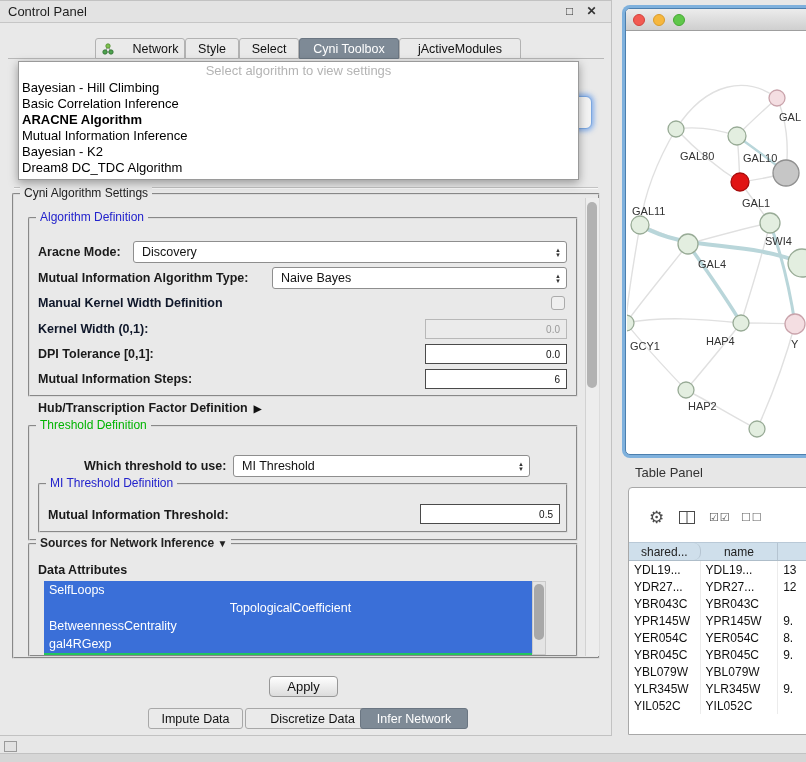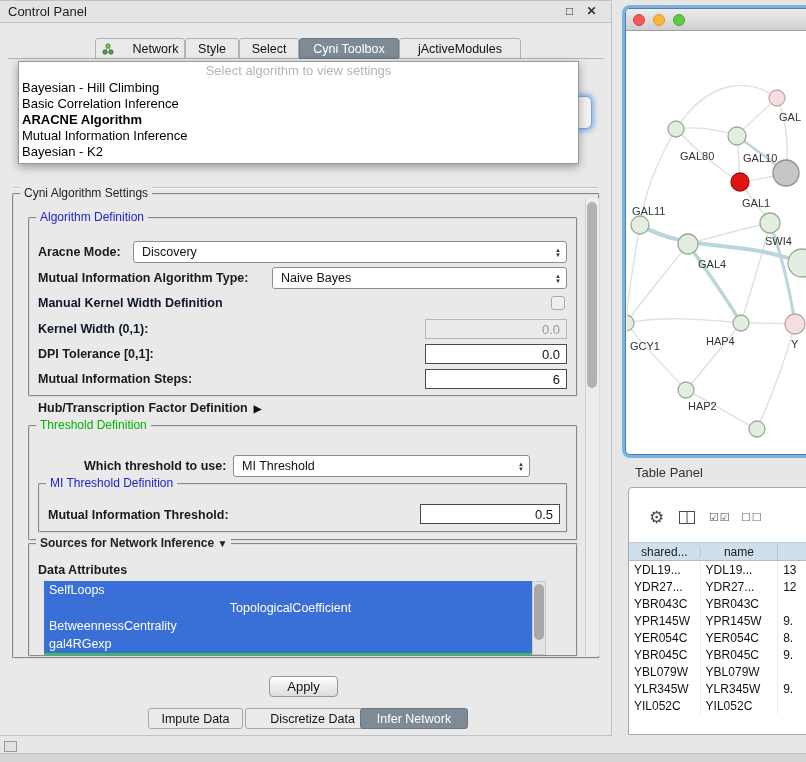--- a/index.html
+++ b/index.html
@@ -42,21 +42,21 @@
 
   .lbl{position:absolute;font-size:12.5px;font-weight:bold;color:#1a1a1a;white-space:nowrap;}
   .lbl.dis{color:#0f172a;}
   .tri{font-size:10px;color:#111;margin-left:6px;}
 
   .combo{position:absolute;height:22px;background:#fff;border:1px solid #8e8e8e;border-radius:3px;font-size:12.5px;
          display:flex;align-items:center;padding:0 18px 0 8px;color:#111;}
   .combo .arrows{position:absolute;right:5px;top:1px;height:20px;display:flex;flex-direction:column;align-items:center;justify-content:center;}
   .combo .arrows span{font-size:6px;line-height:5px;color:#333;}
 
-  .field{position:absolute;height:20px;background:#fff;border:1px solid #4a4a4a;font-size:13px;
+  .field{position:absolute;height:20px;background:#fff;border:1px solid #4a4a4a;font-size:10px;
          display:flex;align-items:center;justify-content:flex-end;padding:0 6px;color:#111;}
   .field.dis{background:#ebebeb;border-color:#b8b8b8;color:#9a9a9a;}
   .checkbox{position:absolute;width:14px;height:14px;background:#efefef;border:1px solid #ababab;border-radius:3px;}
 
   .vscroll{position:absolute;left:585px;top:197px;width:14px;height:458px;background:#ededed;border-left:1px solid #d2d2d2;}
   .vthumb{position:absolute;left:587px;top:201px;width:10px;height:186px;background:#b2b2b2;border-radius:5px;}
 
   .attr-list{position:absolute;left:44px;top:580px;width:502px;height:74px;background:#22c55e;overflow:hidden;}
   .attr-item{height:18px;line-height:18px;color:#fff;font-size:12.5px;padding-left:5px;width:488px;white-space:nowrap;}
   .attr-scroll{position:absolute;left:532px;top:580px;width:14px;height:74px;background:#e4e4e4;border:1px solid #cacaca;}
@@ -135,20 +135,21 @@
     <div class="focus-btn"></div>
 
     <div class="popup">
       <div class="popup-placeholder">Select algorithm to view settings</div>
       <div id="popup-items">
           <div class="popup-item">Bayesian - Hill Climbing</div>
           <div class="popup-item">Basic Correlation Inference</div>
           <div class="popup-item sel">ARACNE Algorithm</div>
           <div class="popup-item">Mutual Information Inference</div>
           <div class="popup-item">Bayesian - K2</div>
+          <div class="popup-item">Dream8 DC_TDC Algorithm</div>
         </div>
     </div>
 
     <div class="group" style="left:12px;top:192px;width:588px;height:466px;"></div>
     <span class="gtitle black" style="left:20px;top:185px;">Cyni Algorithm Settings</span>
 
     <div class="vscroll"></div>
     <div class="vthumb"></div>
 
     <div class="group" style="left:28px;top:216px;width:550px;height:180px;"></div>

